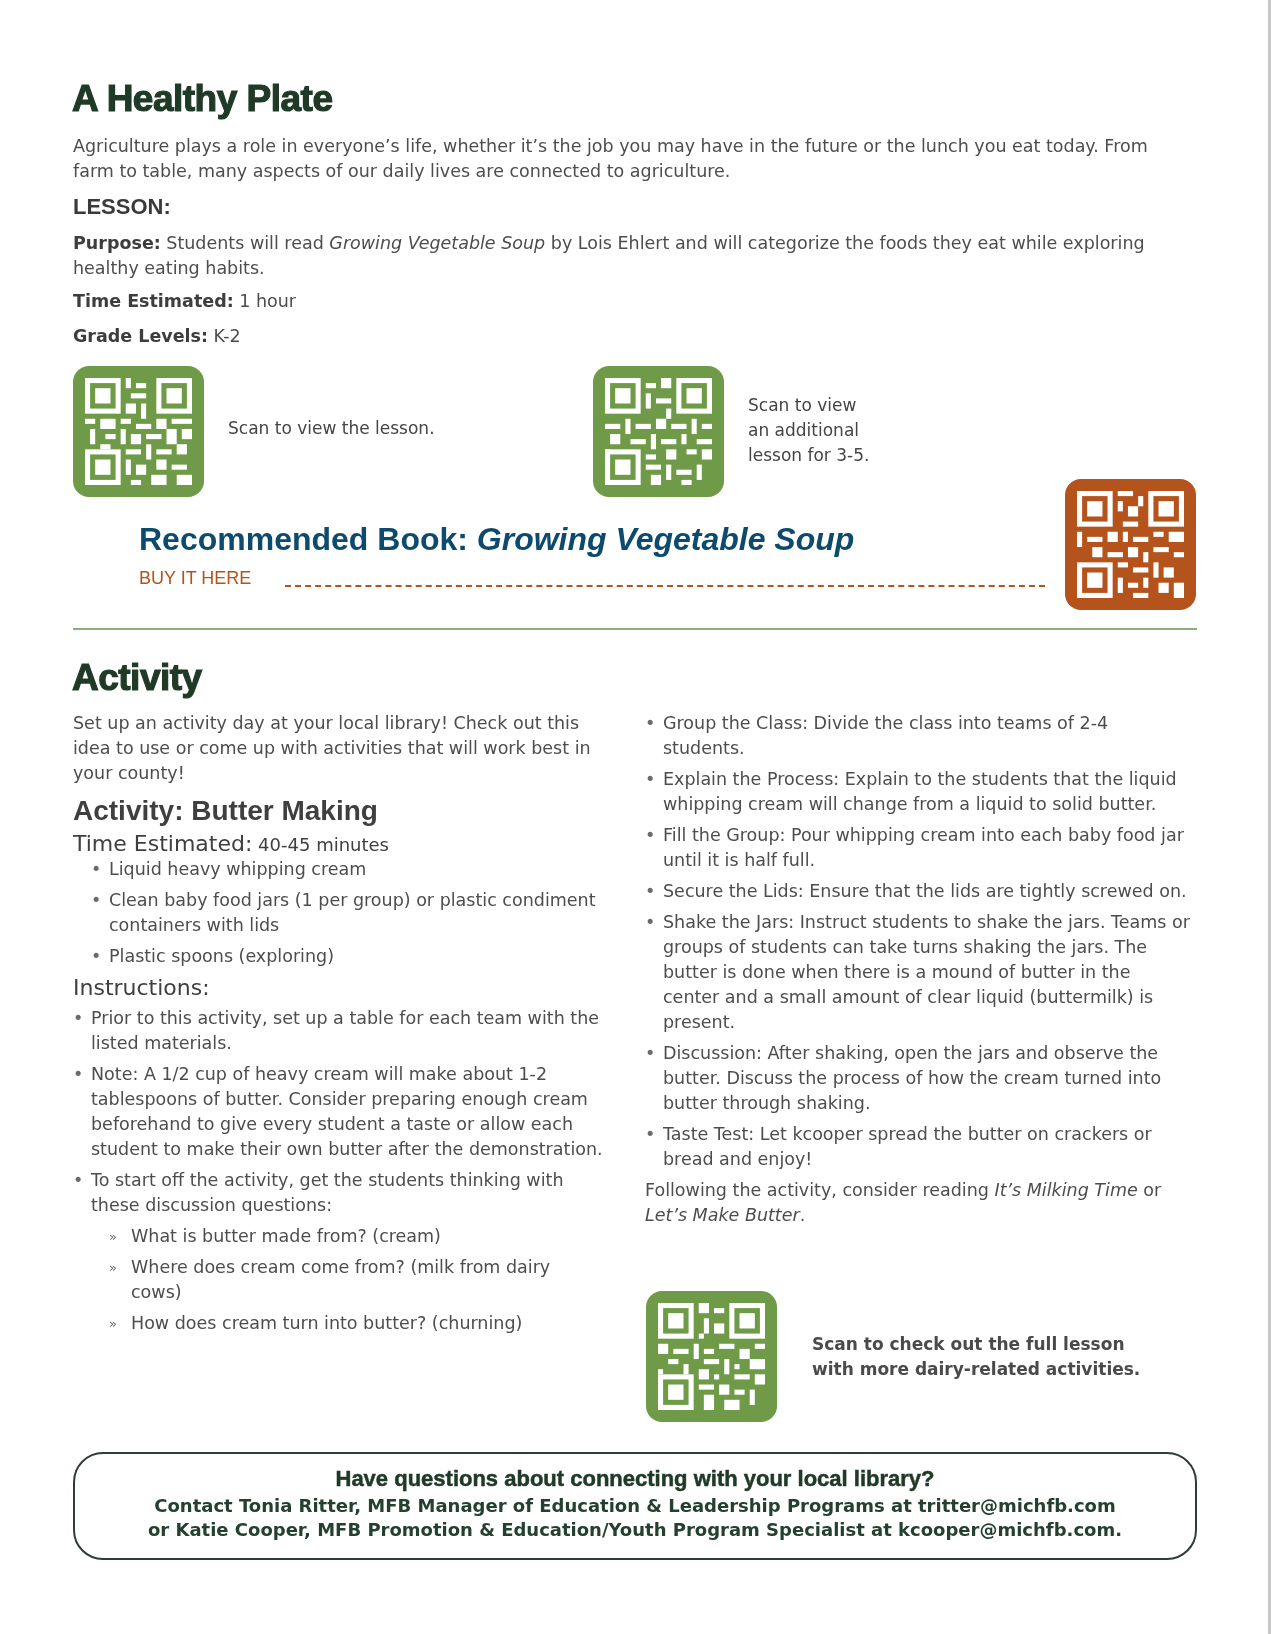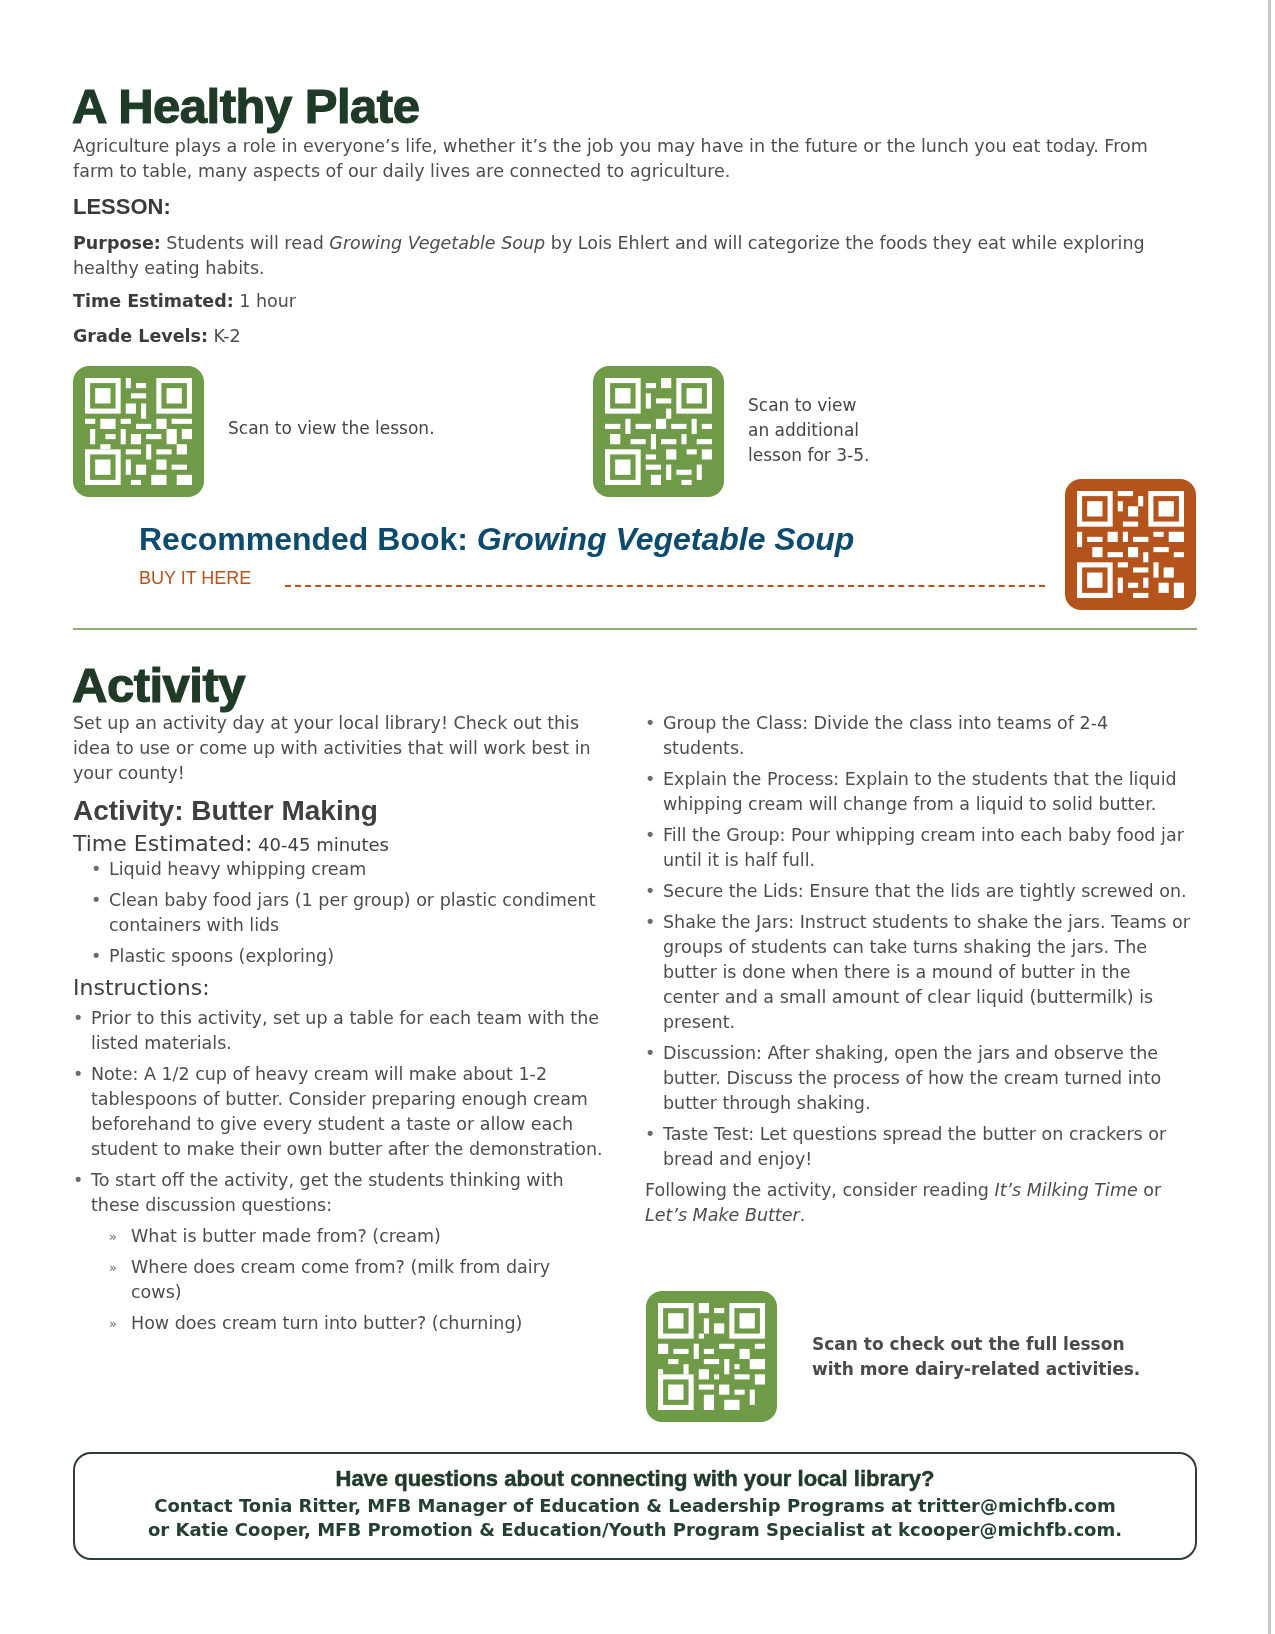--- a/index.html
+++ b/index.html
@@ -1,21 +1,21 @@
 <!DOCTYPE html>
 <html><head>
 <meta charset="utf-8">
 <style>
   * { box-sizing: border-box; margin: 0; padding: 0; }
   html, body { width: 1275px; height: 1634px; background: #ffffff; overflow: hidden; }
   body { position: relative; font-family: "DejaVu Sans", sans-serif; color: #4a4a4a; }
   .edge-line { position: absolute; left: 1268px; top: 0; width: 3px; height: 1634px; background: #c8c8c8; }
   .abs { position: absolute; }
 
-  .h1 { font-family: "Liberation Sans", sans-serif; font-weight: 900; font-size: 49px; color: #1f3a26; letter-spacing: -0.5px; -webkit-text-stroke: 1.2px #1f3a26; }
+  .h1 { font-family: "Liberation Sans", sans-serif; font-weight: 900; font-size: 37px; color: #1f3a26; letter-spacing: -0.5px; -webkit-text-stroke: 1.2px #1f3a26; }
   .body-text { font-family: "DejaVu Sans", sans-serif; font-size: 17.5px; line-height: 25px; color: #4d4d4d; }
   .label-b { font-weight: bold; color: #3d3d3d; }
   .lesson-head { font-family: "Liberation Sans", sans-serif; font-weight: bold; font-size: 22px; color: #3a3a3a; }
 
   .qr { position: absolute; width: 131px; height: 131px; border-radius: 16px; background: #6f9a47; padding: 12px; }
   .qr.orange { background: #b4531c; }
   .qr svg { width: 100%; height: 100%; display: block; }
   .qr-caption { font-family: "DejaVu Sans", sans-serif; font-size: 17px; line-height: 25px; color: #454545; font-weight: 500; }
 
   .rec-book { font-family: "Liberation Sans", sans-serif; font-weight: bold; font-size: 32px; color: #0c4a6e; }
@@ -28,21 +28,21 @@
   .h3 { font-family: "DejaVu Sans", sans-serif; font-size: 22px; color: #3f3f3f; }
   .h3 span.val { font-size: 18px; }
 
   ul.bl { list-style: none; }
   ul.bl li { position: relative; padding-left: 18px; margin-bottom: 6px; }
   ul.bl li::before { content: "•"; position: absolute; left: 0; top: 0; color: #6a6a6a; }
   ul.sub { list-style: none; margin-top: 6px; }
   ul.sub li { position: relative; padding-left: 22px; margin-bottom: 6px; }
   ul.sub li::before { content: "»"; position: absolute; left: 0; top: 0; font-size: 13px; color: #6a6a6a; }
 
-  .footer-box { position: absolute; left: 73px; top: 1452px; width: 1124px; height: 108px; border: 2px solid #2e3e33; border-radius: 18px; text-align: center; padding-top: 12px; }
+  .footer-box { position: absolute; left: 73px; top: 1452px; width: 1124px; height: 108px; border: 2px solid #2e3e33; border-radius: 30px; text-align: center; padding-top: 12px; }
   .footer-title { font-family: "Liberation Sans", sans-serif; font-weight: 900; font-size: 22px; color: #1f3a26; -webkit-text-stroke: 0.5px #1f3a26; }
   .footer-line { font-family: "DejaVu Sans", sans-serif; font-weight: bold; font-size: 18px; line-height: 24px; color: #244030; }
 </style>
 </head>
 <body>
 
 <div class="edge-line"></div>
 
 <div class="abs h1" style="left:72px; top:78px;">A Healthy Plate</div>
 <div class="abs body-text" style="left:73px; top:134px; width:1120px;">Agriculture plays a role in everyone’s life, whether it’s the job you may have in the future or the lunch you eat today. From farm to table, many aspects of our daily lives are connected to agriculture.</div>
@@ -231,21 +231,21 @@
 </div>
 
 <div class="abs body-text" style="left:645px; top:711px; width:545px;">
   <ul class="bl">
     <li>Group the Class: Divide the class into teams of 2-4 students.</li>
     <li>Explain the Process: Explain to the students that the liquid whipping cream will change from a liquid to solid butter.</li>
     <li>Fill the Group: Pour whipping cream into each baby food jar until it is half full.</li>
     <li>Secure the Lids: Ensure that the lids are tightly screwed on.</li>
     <li>Shake the Jars: Instruct students to shake the jars. Teams or groups of students can take turns shaking the jars. The butter is done when there is a mound of butter in the center and a small amount of clear liquid (buttermilk) is present.</li>
     <li>Discussion: After shaking, open the jars and observe the butter. Discuss the process of how the cream turned into butter through shaking.</li>
-    <li>Taste Test: Let questions spread the butter on crackers or bread and enjoy!</li>
+    <li>Taste Test: Let kcooper spread the butter on crackers or bread and enjoy!</li>
   </ul>
   <div>
     <span>Following the activity, consider reading </span><i>It’s Milking Time</i><span> or </span><i>Let’s Make Butter</i><span>.</span>
   </div>
 </div>
 
 <div class="qr" style="left:646px; top:1291px;">
   <svg viewBox="0 0 21 21">
     <g fill="none" stroke="#fff" stroke-width="1">
         <rect x="0.5" y="0.5" width="6" height="6"></rect>

